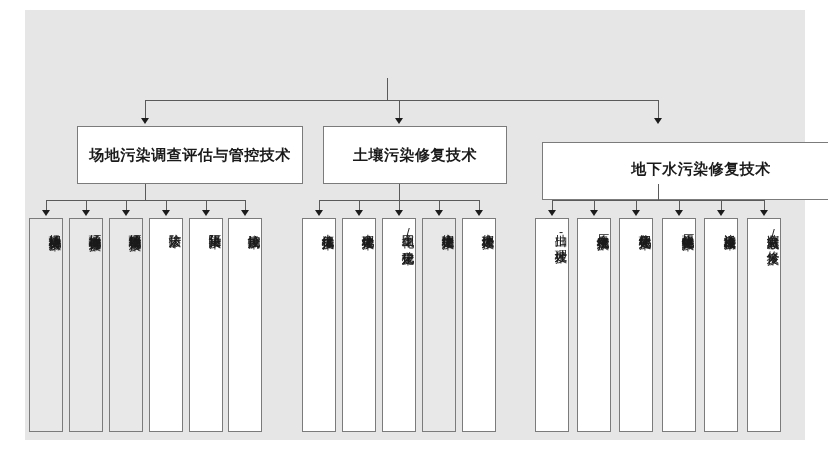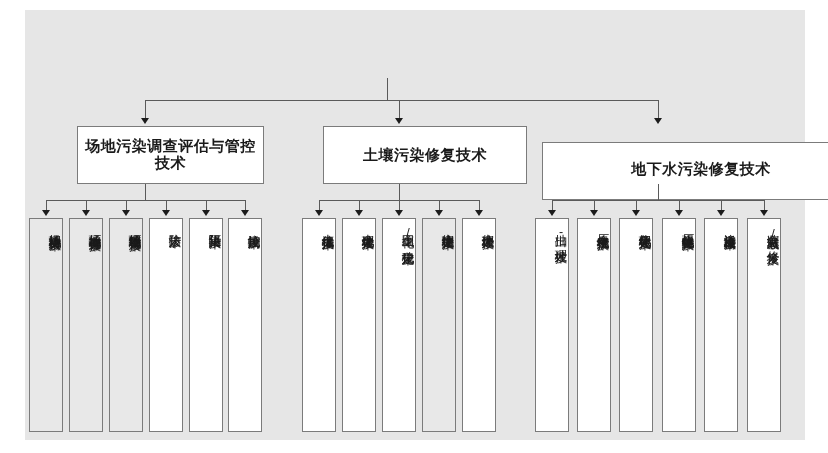--- a/index.html
+++ b/index.html
@@ -34,22 +34,22 @@
     left:133px; top:15px; width:510px; height:53px;
     font-size:21px; font-weight:bold; letter-spacing:1px;
   }
 
   
   .cat{
     height:58px;
     font-size:15px; font-weight:bold; letter-spacing:0.5px;
     padding:0 4px;
   }
-  #cat0{ left:52px;  top:116px; width:187px; }
-  #cat1{ left:298px; top:116px; width:204px; }
+  #cat0{ left:52px;  top:116px; width:226px; }
+  #cat1{ left:298px; top:116px; width:184px; }
   #cat2{ left:517px; top:132px; width:318px;font-family:Liberation Mono, monospace; }
 
   
   .leaf{
     top:208px; height:214px; width:34px;
     font-size:12.5px;
     writing-mode:vertical-rl;
     text-orientation:upright;
     align-items:flex-start;
     justify-content:flex-start;

